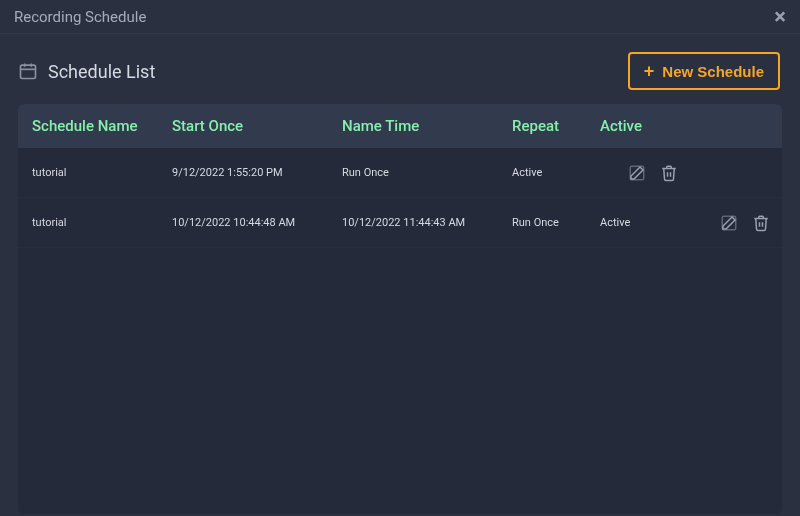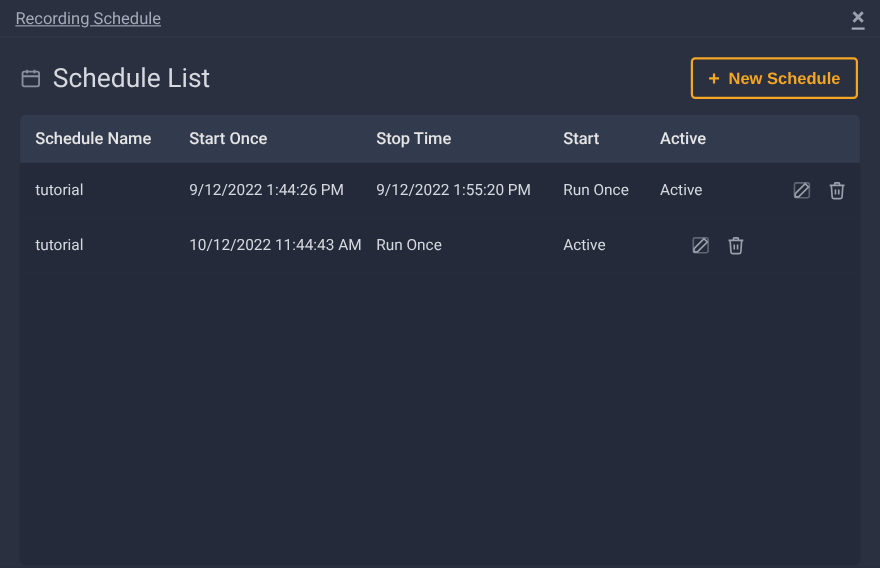--- a/index.html
+++ b/index.html
@@ -12,41 +12,40 @@
   }
   .titlebar {
     height: 34px;
     padding: 0 14px;
     display: flex;
     align-items: center;
     justify-content: space-between;
     color: #a5abb8;
     font-size: 15px;
     border-bottom: 1px solid rgba(255,255,255,0.04);
-    text-decoration: underline;
   }
   .close-x {
     font-size: 22px;
     color: #9aa0ad;
     cursor: pointer;
     line-height: 1;
     font-weight: bold;
   }
   .toolbar {
     display: flex;
     align-items: center;
     justify-content: space-between;
     padding: 18px 20px 14px 18px;
   }
   .title-group {
     display: flex;
     align-items: center;
     gap: 10px;
     color: #d6d9df;
-    font-size: 24px;
+    font-size: 18px;
   }
   .cal-icon { width: 20px; height: 20px; color: #8a90a0; }
   .new-btn {
     display: flex;
     align-items: center;
     gap: 8px;
     border: 2px solid #f5a623;
     border-radius: 4px;
     background: transparent;
     color: #f5a623;
@@ -61,26 +60,26 @@
     background: #242a39;
     border-radius: 6px;
     overflow: hidden;
     height: 410px;
   }
   .thead, .trow {
     display: grid;
     grid-template-columns: 140px 170px 170px 88px 78px 92px;
     align-items: center;
     padding: 0 14px;
-    font-size: 14px;
+    font-size: 11px;
   }
   .thead {
     height: 44px;
     background: #323a4d;
-    color: #e5e5e5;
+    color: #86efac;
     font-weight: 500;
     font-size: 15px;
   }
   .trow {
     height: 50px;
     color: #d6d9df;
     border-bottom: 1px solid rgba(255,255,255,0.02);
   }
   .actions {
     display: flex;
@@ -112,47 +111,47 @@
   <button class="new-btn">
     <span class="plus">+</span>
     <span>New Schedule</span>
   </button>
 </div>
 
 <div class="table-wrap">
   <div class="thead">
     <div class="cell">Schedule Name</div>
     <div class="cell">Start Once</div>
-    <div class="cell">Stop Time</div>
-    <div class="cell">Start</div>
+    <div class="cell">Name Time</div>
+    <div class="cell">Repeat</div>
     <div class="cell">Active</div>
     <div></div>
   </div>
   <div id="rows">
       <div class="trow">
         <div class="cell">tutorial</div>
-        <div class="cell">9/12/2022 1:44:26 PM</div>
         <div class="cell">9/12/2022 1:55:20 PM</div>
         <div class="cell">Run Once</div>
         <div class="cell">Active</div>
         <div class="actions">
           <svg class="icon-btn" viewBox="0 0 24 24" fill="none" stroke="currentColor" stroke-width="2">
             <path d="M4 20h4L20 8l-4-4L4 16v4z"></path>
             <rect x="3" y="3" width="18" height="18" rx="2" stroke-opacity="0.5"></rect>
           </svg>
           <svg class="icon-btn" viewBox="0 0 24 24" fill="none" stroke="currentColor" stroke-width="2">
             <polyline points="3 6 5 6 21 6"></polyline>
             <path d="M19 6l-1 14a2 2 0 0 1-2 2H8a2 2 0 0 1-2-2L5 6"></path>
             <path d="M10 11v6M14 11v6"></path>
             <path d="M9 6V4a1 1 0 0 1 1-1h4a1 1 0 0 1 1 1v2"></path>
           </svg>
         </div>
       </div>
       <div class="trow">
         <div class="cell">tutorial</div>
+        <div class="cell">10/12/2022 10:44:48 AM</div>
         <div class="cell">10/12/2022 11:44:43 AM</div>
         <div class="cell">Run Once</div>
         <div class="cell">Active</div>
         <div class="actions">
           <svg class="icon-btn" viewBox="0 0 24 24" fill="none" stroke="currentColor" stroke-width="2">
             <path d="M4 20h4L20 8l-4-4L4 16v4z"></path>
             <rect x="3" y="3" width="18" height="18" rx="2" stroke-opacity="0.5"></rect>
           </svg>
           <svg class="icon-btn" viewBox="0 0 24 24" fill="none" stroke="currentColor" stroke-width="2">
             <polyline points="3 6 5 6 21 6"></polyline>

